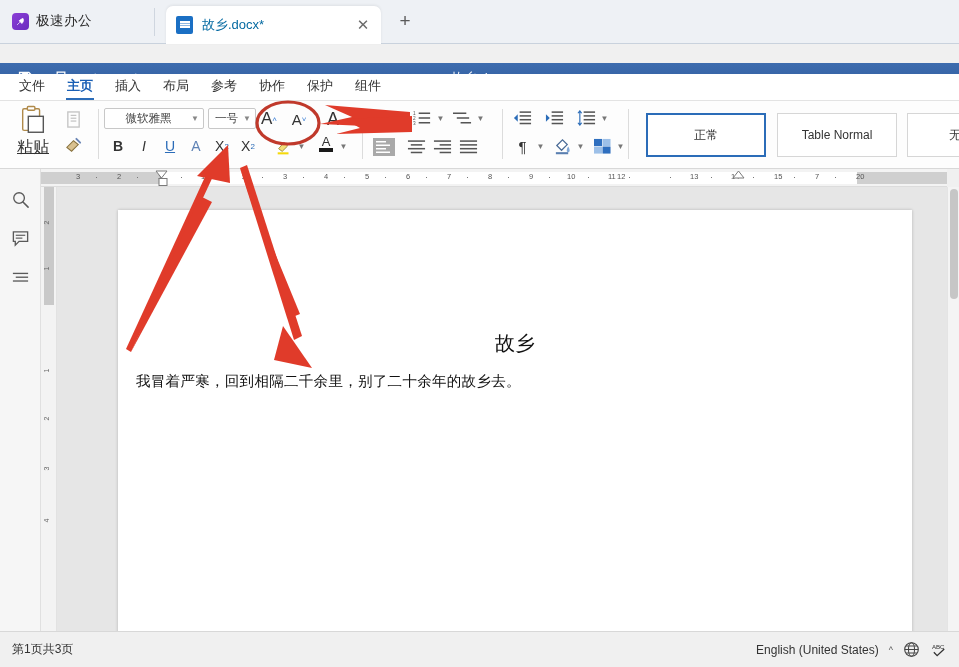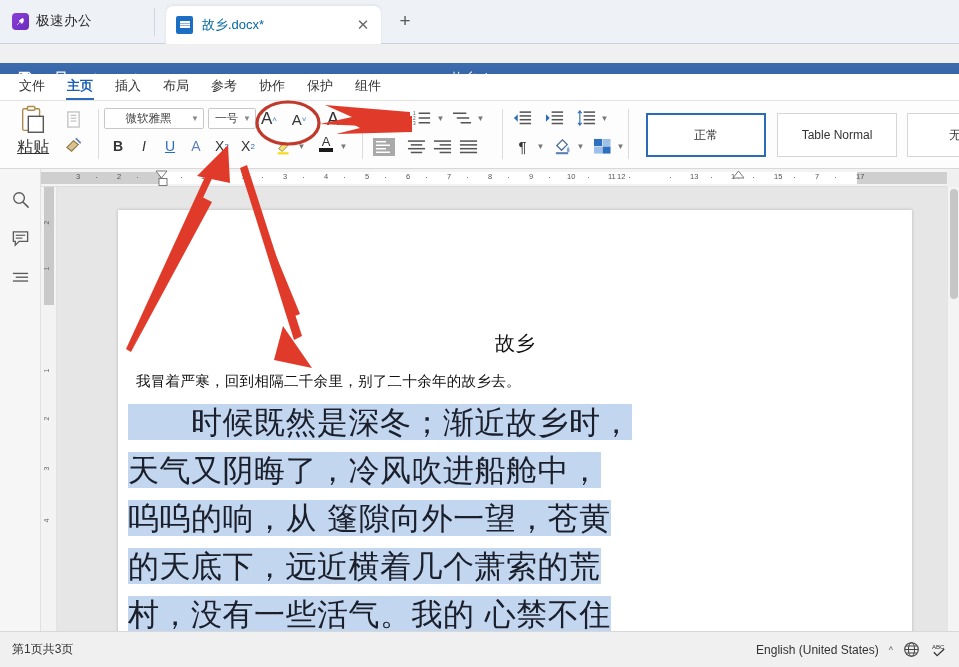--- a/index.html
+++ b/index.html
@@ -556,21 +556,21 @@
     <div class="rtick" style="left:406px;">7</div>
     <div class="rtick" style="left:447px;">8</div>
     <div class="rtick" style="left:488px;">9</div>
     <div class="rtick" style="left:526px;">10</div>
     <div class="rtick" style="left:567px;">11</div>
     <div class="rtick" style="left:576px;">12</div>
     <div class="rtick" style="left:649px;">13</div>
     <div class="rtick" style="left:690px;">14</div>
     <div class="rtick" style="left:733px;">15</div>
     <div class="rtick" style="left:774px;">7</div>
-    <div class="rtick" style="left:815px;">17</div>
+    <div class="rtick" style="left:815px;">20</div>
 
     <div class="rdot" style="left:55px;"></div>
       <div class="rdot" style="left:96px;"></div>
     <div class="rdot" style="left:140px;"></div>
       <div class="rdot" style="left:180px;"></div>
     <div class="rdot" style="left:221px;"></div>
       <div class="rdot" style="left:262px;"></div>
     <div class="rdot" style="left:303px;"></div>
       <div class="rdot" style="left:344px;"></div>
     <div class="rdot" style="left:385px;"></div>
@@ -603,28 +603,20 @@
     <div class="vtick" style="top:180px;transform:rotate(-90deg);">1</div>
     <div class="vtick" style="top:228px;transform:rotate(-90deg);">2</div>
     <div class="vtick" style="top:278px;transform:rotate(-90deg);">3</div>
     <div class="vtick" style="top:330px;transform:rotate(-90deg);">4</div>
   </div>
 
   <div class="canvas">
     <div class="page">
       <div class="doc-title">故乡</div>
       <div class="doc-p1">我冒着严寒，回到相隔二千余里，别了二十余年的故乡去。</div>
-      <div class="doc-sel">
-        <div><span>　　时候既然是深冬；渐近故乡时，</span></div>
-        <div><span>天气又阴晦了，冷风吹进船舱中，</span></div>
-        <div><span>呜呜的响，从 篷隙向外一望，苍黄</span></div>
-        <div><span>的天底下，远近横着几个萧索的荒</span></div>
-        <div><span>村，没有一些活气。我的 心禁不住</span></div>
-
-      </div>
     </div>
   </div>
 
   <div class="vscroll">
     <div class="vthumb"></div>
   </div>
 
   <div class="statusbar">
     <span class="status-left">第1页共3页</span>
     <div class="status-right">

